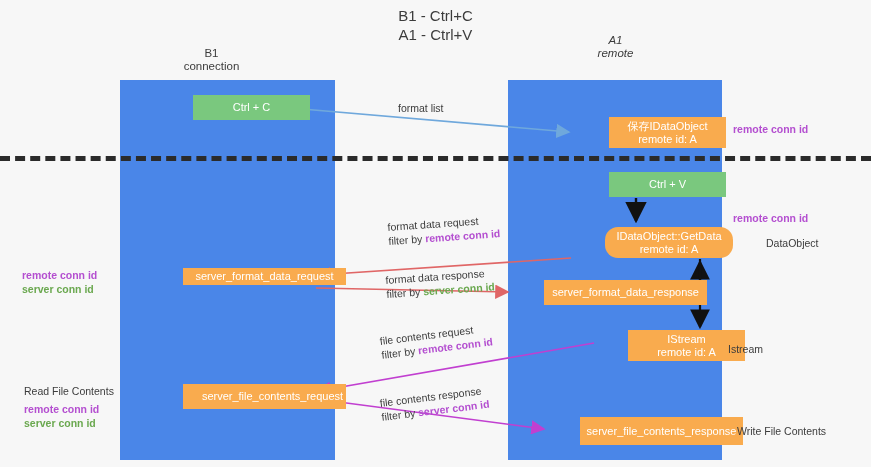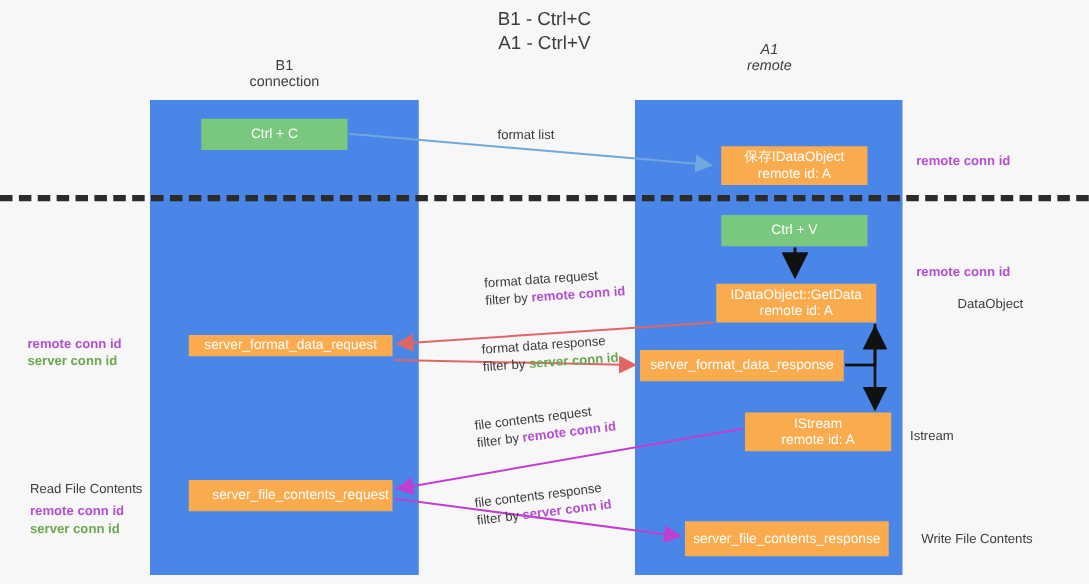--- a/index.html
+++ b/index.html
@@ -18,36 +18,37 @@
   .lane-a1{left:508px;top:80px;width:214px;height:380px;}
 
   .title{
     position:absolute;left:0;top:6px;width:871px;
     text-align:center;font-size:15px;color:#3c3c3c;line-height:19px;
   }
   .coltitle{
     position:absolute;text-align:center;font-size:11.5px;color:#3c3c3c;
     line-height:13px;
   }
-  .coltitle.b1{left:140px;top:47px;width:175px;}
+  .coltitle.b1{left:124px;top:47px;width:175px;}
   .coltitle.a1{left:528px;top:34px;width:175px;font-style:italic;}
 
   .node{
     position:absolute;box-sizing:border-box;
     display:flex;align-items:center;justify-content:center;
     text-align:center;color:#ffffff;font-size:11px;line-height:13px;
     padding:3px 4px;
+    margin-left:32px;
   }
   .node.green{background:#7ac87e;}
   .node.orange{background:#f9ab4e;}
 
   .n-ctrlc{left:161px;top:95px;width:117px;height:25px;}
   .n-saveido{left:577px;top:117px;width:117px;height:31px;}
   .n-ctrlv{left:577px;top:172px;width:117px;height:25px;}
-  .n-getdata{left:573px;top:227px;width:128px;height:31px;}
+  .n-getdata{left:573px;top:227px;width:128px;height:31px;border-radius:13px;}
   .n-sfdreq{left:151px;top:268px;width:163px;height:17px;}
   .n-sfdresp{left:512px;top:280px;width:163px;height:25px;}
   .n-istream{left:596px;top:330px;width:117px;height:31px;}
   .n-sfcreq{left:151px;top:384px;width:163px;height:25px;padding-left:20px;}
   .n-sfcresp{left:548px;top:417px;width:163px;height:28px;}
 
   .sidelabel{
     position:absolute;font-size:10.5px;line-height:14px;color:#3c3c3c;
     white-space:nowrap;
   }

